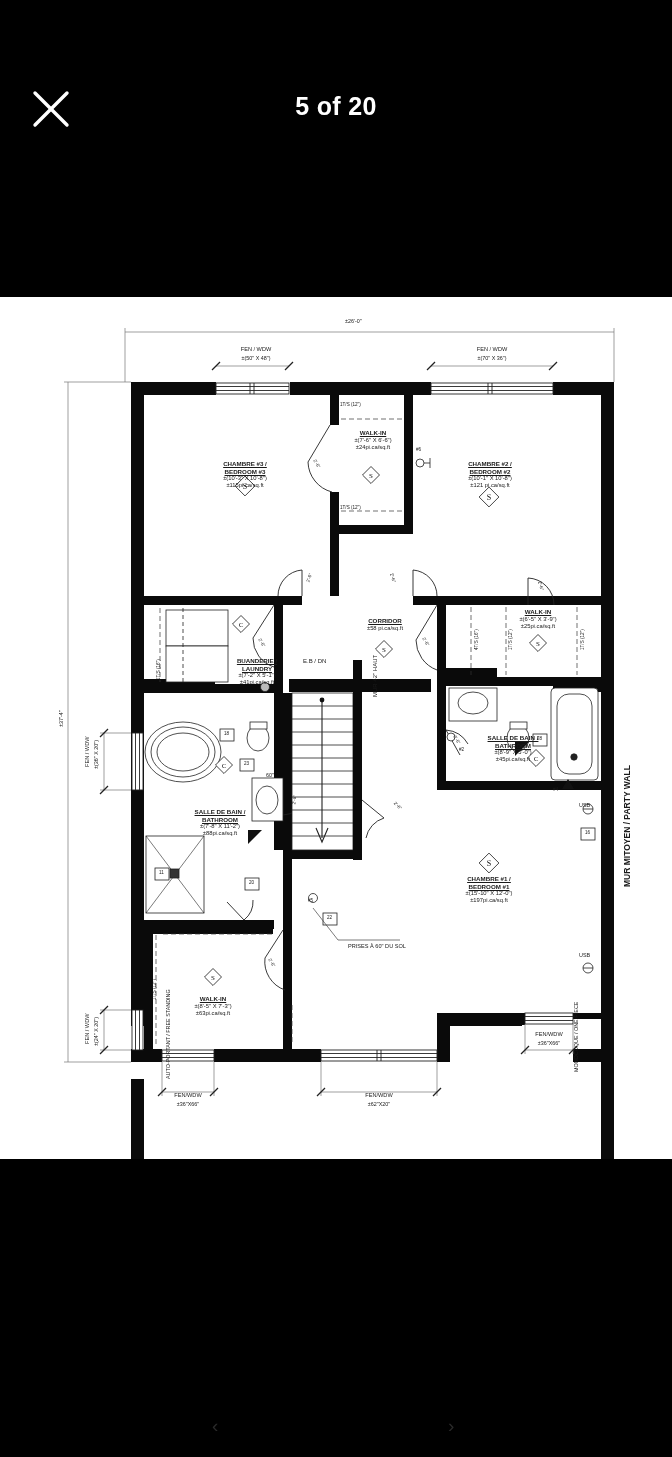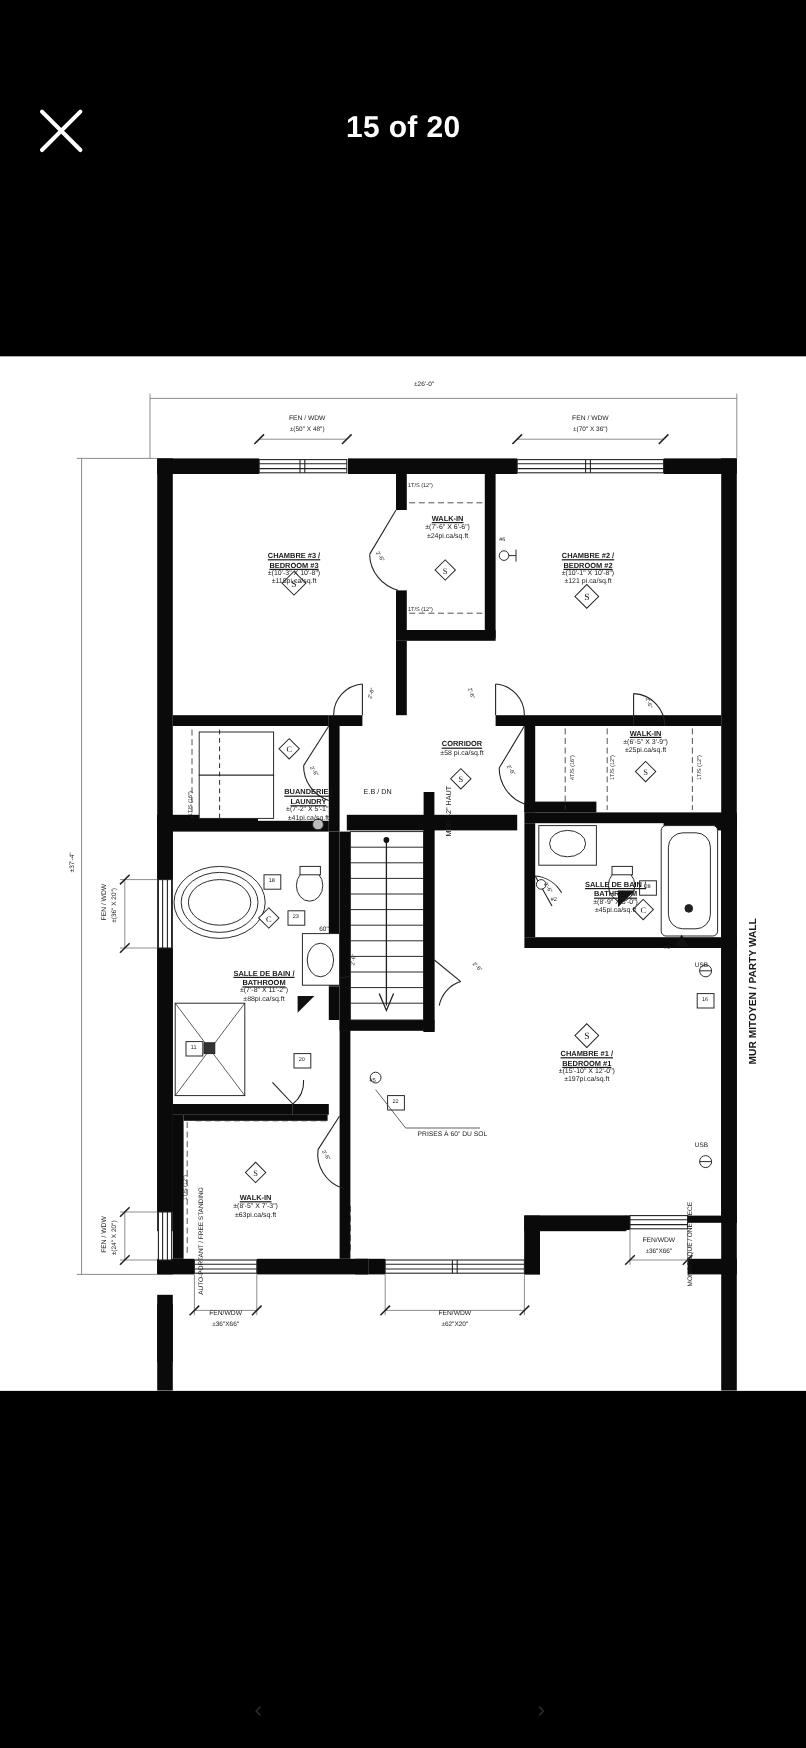--- a/index.html
+++ b/index.html
@@ -53,21 +53,21 @@
 
 <div id="viewer">
 
   <div id="header">
     <div id="close-btn">
       <svg viewBox="0 0 46 46" aria-hidden="true">
         <line x1="7" y1="7" x2="39" y2="39" stroke="#ffffff" stroke-width="3.4" stroke-linecap="round"></line>
         <line x1="39" y1="7" x2="7" y2="39" stroke="#ffffff" stroke-width="3.4" stroke-linecap="round"></line>
       </svg>
     </div>
-    <div id="counter">15 of 20</div>
+    <div id="counter">5 of 20</div>
   </div>
 
   <div id="plan-sheet">
     <svg id="plan" viewBox="0 0 672 862">
       <defs>
         <pattern id="hatch" width="4" height="4" patternUnits="userSpaceOnUse">
           <path d="M0,4 l4,-4" stroke="#111" stroke-width="0.7"></path>
         </pattern>
       </defs>
       <rect x="0" y="0" width="672" height="862" fill="#ffffff"></rect>

